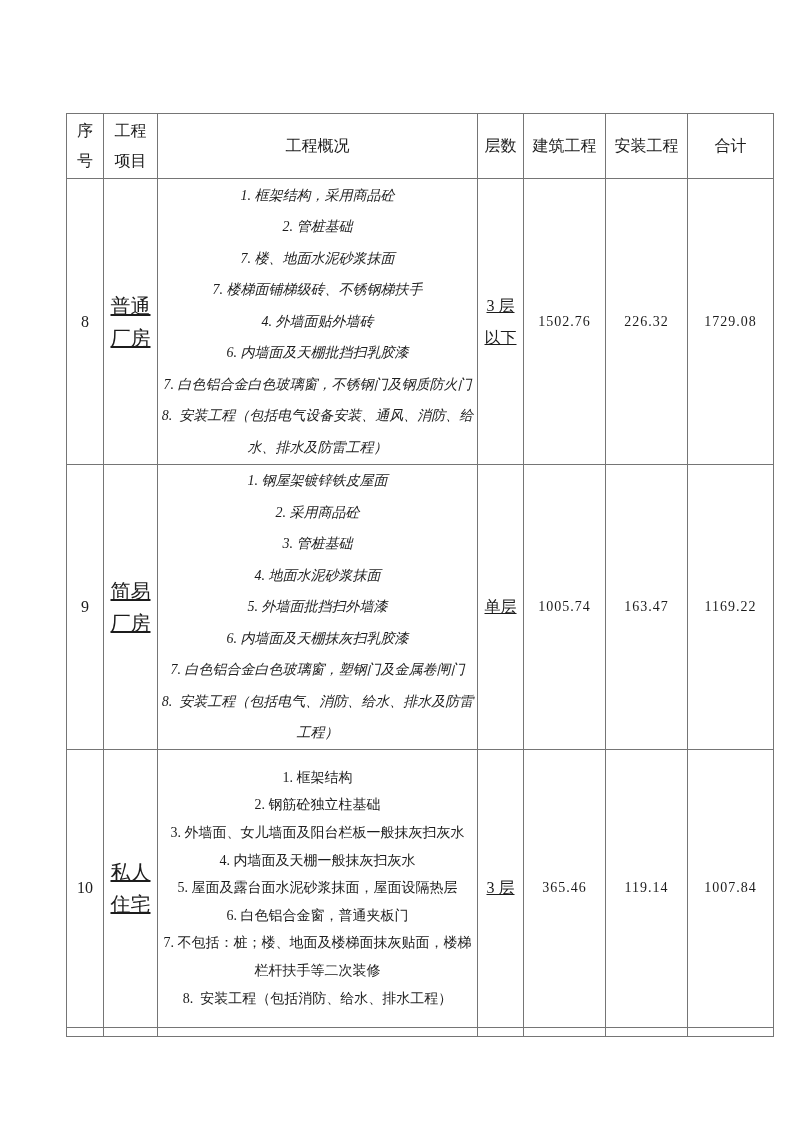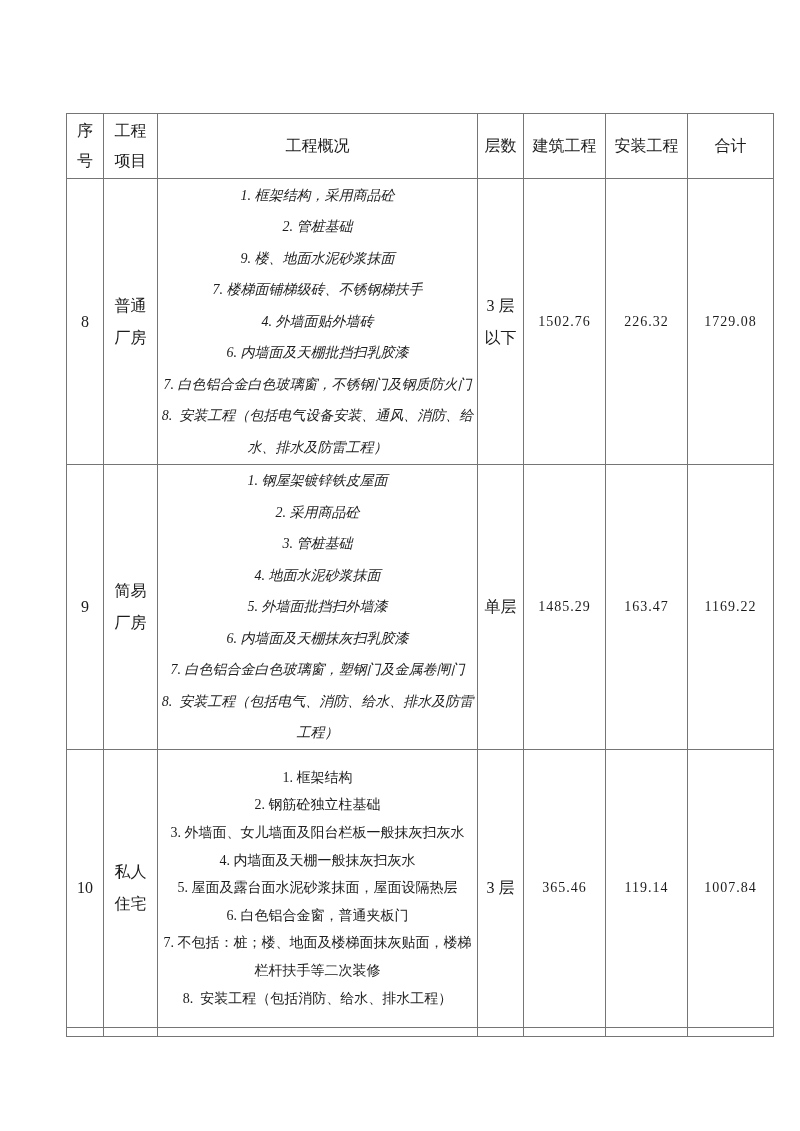--- a/index.html
+++ b/index.html
@@ -11,22 +11,22 @@
     position:absolute;left:66px;top:113px;width:707px;
     border-collapse:collapse;table-layout:fixed;
   }
   table.est th,table.est td{
     border:1px solid #757575;padding:0;font-weight:normal;
     text-align:center;vertical-align:middle;overflow:hidden;
   }
   .hdr th{font-size:16px;height:64px;}
   .hdr .tl div{line-height:30px;}
   .c-no{font-size:16px;}
-  .c-proj div{font-size:16px;line-height:32px;}
-  .c-fl div{font-size:16px;line-height:32px;}
+  .c-proj div{font-size:20px;line-height:32px;text-decoration:underline;}
+  .c-fl div{font-size:16px;line-height:32px;text-decoration:underline;}
   .c-num{font-size:14px;letter-spacing:1px;}
   .c-det{
     text-align:left;vertical-align:top;
     padding:2px 0 0 5px;font-size:14px;
   }
   .c-det .dl{white-space:pre-wrap;}
   .lh-a .dl{line-height:31.5px;font-style:italic;}
   .lh-b .dl{line-height:27.6px;}
   .r-8{height:286px;}
   .r-9{height:284px;}
@@ -66,21 +66,21 @@
 
   <tr class="r-8">
     <td class="c-no">8</td>
     <td class="c-proj">
       <div>普通</div>
       <div>厂房</div>
     </td>
     <td class="c-det lh-a">
       <div class="dl">1. 框架结构，采用商品砼</div>
       <div class="dl">2. 管桩基础</div>
-      <div class="dl">9. 楼、地面水泥砂浆抹面</div>
+      <div class="dl">7. 楼、地面水泥砂浆抹面</div>
       <div class="dl">7. 楼梯面铺梯级砖、不锈钢梯扶手</div>
       <div class="dl">4. 外墙面贴外墙砖</div>
       <div class="dl">6. 内墙面及天棚批挡扫乳胶漆</div>
       <div class="dl">7. 白色铝合金白色玻璃窗，不锈钢门及钢质防火门</div>
       <div class="dl">8.  安装工程（包括电气设备安装、通风、消防、给水、排水及防雷工程）</div>
     </td>
     <td class="c-fl">
       <div>3 层</div>
       <div>以下</div>
     </td>
@@ -101,21 +101,21 @@
       <div class="dl">3. 管桩基础</div>
       <div class="dl">4. 地面水泥砂浆抹面</div>
       <div class="dl">5. 外墙面批挡扫外墙漆</div>
       <div class="dl">6. 内墙面及天棚抹灰扫乳胶漆</div>
       <div class="dl">7. 白色铝合金白色玻璃窗，塑钢门及金属卷闸门</div>
       <div class="dl">8.  安装工程（包括电气、消防、给水、排水及防雷工程）</div>
     </td>
     <td class="c-fl">
       <div>单层</div>
     </td>
-    <td class="c-num">1485.29</td>
+    <td class="c-num">1005.74</td>
     <td class="c-num">163.47</td>
     <td class="c-num">1169.22</td>
   </tr>
 
   <tr class="r-10">
     <td class="c-no">10</td>
     <td class="c-proj">
       <div>私人</div>
       <div>住宅</div>
     </td>

